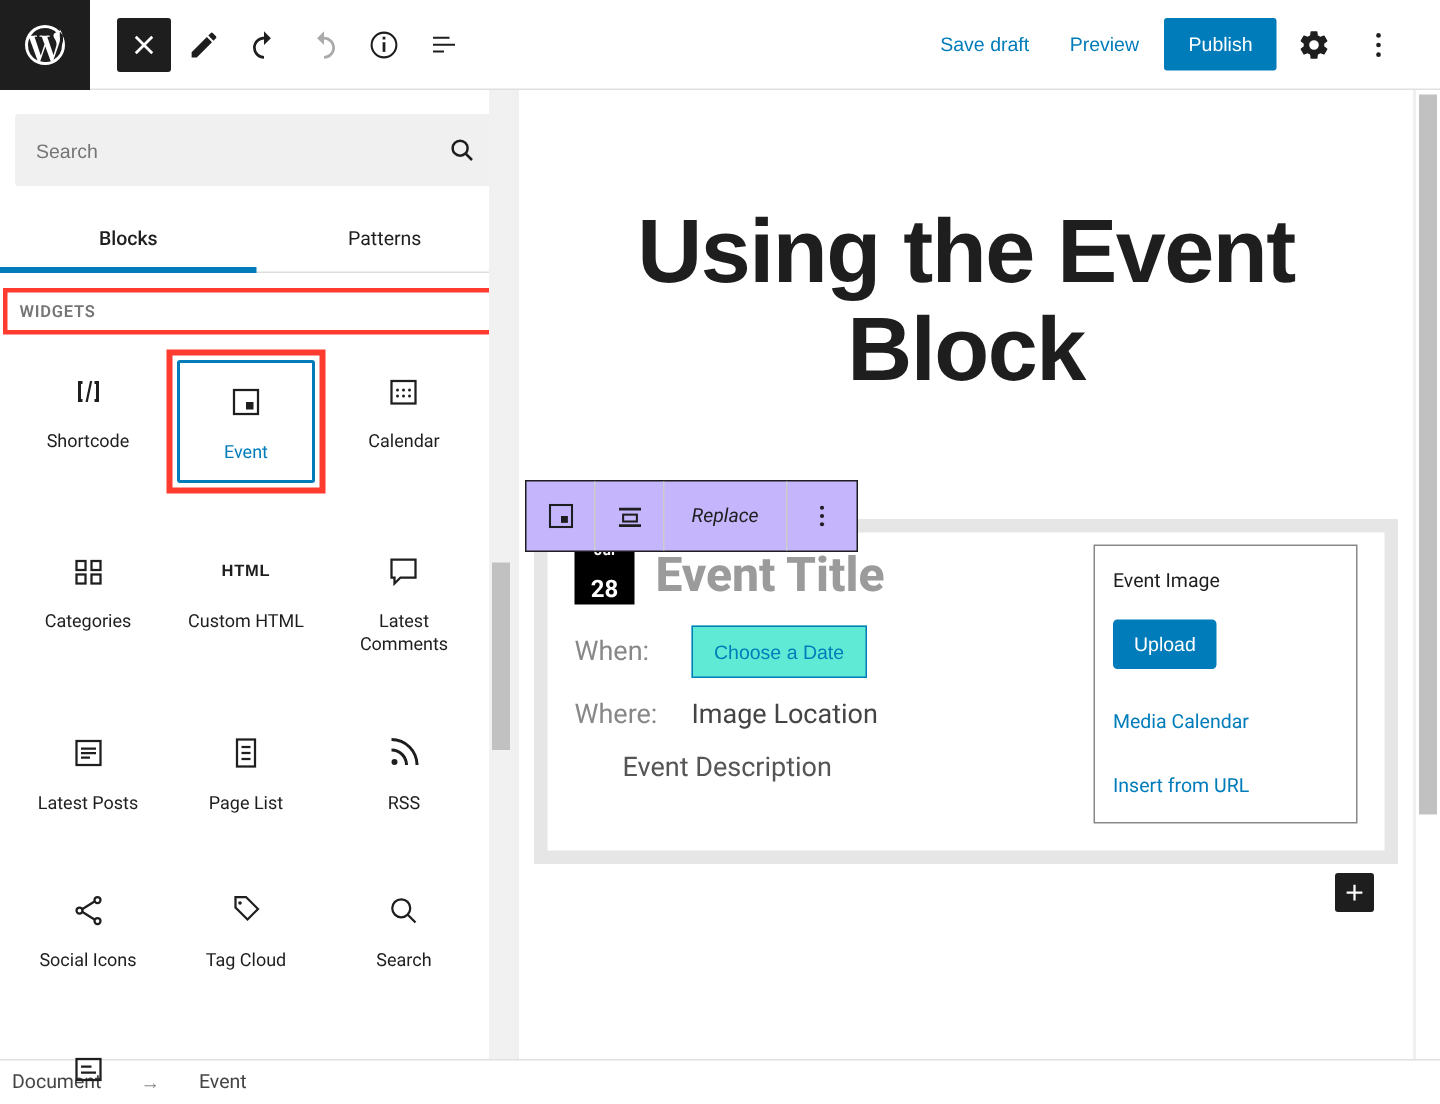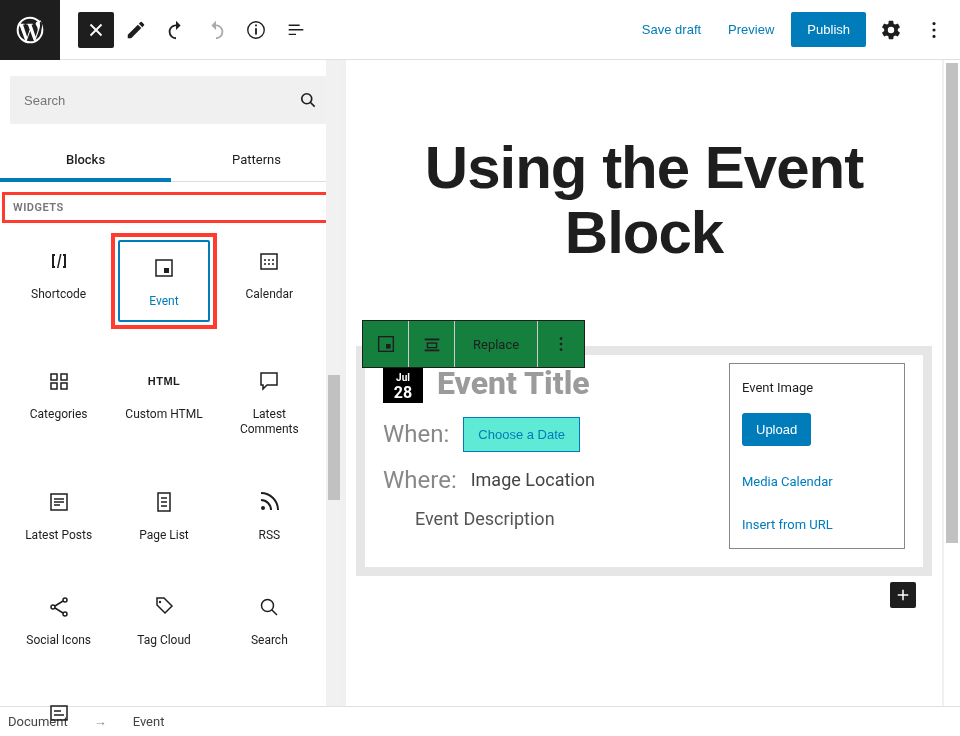--- a/index.html
+++ b/index.html
@@ -6,21 +6,21 @@
   body { font-family: -apple-system, BlinkMacSystemFont, "Segoe UI", Roboto, sans-serif; font-size: 13px; color: #1e1e1e; background: #fff; width: 960px; height: 736px; overflow: hidden; }
   .toolbar { height: 60px; display: flex; align-items: center; border-bottom: 1px solid #e0e0e0; }
   .wp-logo { width: 60px; height: 60px; background: #1e1e1e; display:flex; align-items:center; justify-content:center; }
   .wp-logo svg { width: 32px; height: 32px; fill:#fff; }
   .tb-left { display:flex; align-items:center; gap:0; padding-left:18px; }
   .tb-btn { width: 36px; height: 36px; display:flex; align-items:center; justify-content:center; background:none; border:none; cursor:pointer; margin-right:4px; border-radius:2px; }
   .tb-btn svg { width:22px; height:22px; fill:#1e1e1e; }
   .tb-btn.dark { background:#1e1e1e; }
   .tb-btn.dark svg { fill:#fff; }
   .tb-btn.disabled svg { fill:#aaa; }
-  .tb-right { margin-left:auto; display:flex; align-items:center; gap:7px; padding-right:8px; }
+  .tb-right { margin-left:auto; display:flex; align-items:center; gap:7px; padding-right:23px; }
   .tb-link { color:#007cba; background:none; border:none; cursor:pointer; font-size:13px; padding:8px 10px; }
   .publish-btn { background:#007cba; color:#fff; border:none; padding:10px 16px; font-size:13px; cursor:pointer; border-radius:2px; }
   .icon-btn { width:36px; height:36px; display:flex; align-items:center; justify-content:center; background:none; border:none; cursor:pointer; }
   .icon-btn svg { width:22px; height:22px; fill:#1e1e1e; }
   .main { display:flex; height: calc(100% - 90px); }
   .inserter { width: 342px; background:#fff; display:flex; flex-direction:column; position:relative; }
   .inserter-scrollbar { position:absolute; right:0; top:0; width:16px; height:100%; background:#f1f1f1; }
   .inserter-scrollbar .thumb { position:absolute; left:2px; right:2px; top:315px; height:125px; background:#c1c1c1; border-radius:0; }
   .search-wrap { padding:16px 10px; }
   .search-box { display:flex; align-items:center; background:#f0f0f0; border-radius:2px; padding:0 14px; height:48px; }
@@ -39,34 +39,34 @@
   .blk.selected { border-color:#007cba; }
   .blk.selected .lbl { color:#007cba; }
   .highlight-box { border:4px solid #ff3b30; padding:3px; }
   .grid-cell { position:relative; }
   .html-text { font-family: Arial, sans-serif; font-weight:bold; font-size:11px; letter-spacing:0.5px; }
   .editor { flex:1; background:#f0f0f0; padding:0; position:relative; overflow:hidden; }
   .editor-scrollbar { position:absolute; right:0; top:0; width:16px; height:100%; background:#fff; }
   .editor-scrollbar .thumb { position:absolute; left:2px; right:2px; top:3px; height:480px; background:#c1c1c1; }
   .canvas { background:#fff; margin:0 18px 0 4px; height:100%; position:relative; }
   .post-title { font-size:60px; font-weight:900; line-height:1.08; text-align:center; padding:76px 50px 0; letter-spacing:-1px; font-family: Arial, Helvetica, sans-serif; }
-  .block-toolbar { position:absolute; top:260px; left:16px; display:flex; border:1px solid #1e1e1e; background:#15803d; height:48px; }
+  .block-toolbar { position:absolute; top:260px; left:4px; display:flex; border:1px solid #1e1e1e; background:#c4b5fd; height:48px;font-style:italic; }
   .bt-seg { display:flex; align-items:center; justify-content:center; width:46px; border-right:1px solid #ccc; }
   .bt-seg svg { width:22px; height:22px; fill:#1e1e1e; }
   .bt-seg.text { width:auto; padding:0 18px; font-size:13px; }
   .bt-seg.last { border-right:none; }
   .event-block { margin:80px 10px 0; border:9px solid #e6e6e6; padding:8px 18px 18px; display:flex; gap:18px; }
   .event-left { flex:1; }
   .event-header { display:flex; align-items:center; gap:14px; margin-bottom:14px; }
-  .date-badge { width:40px; height:40px; background:#000; color:#fff; display:flex; flex-direction:column; align-items:center; justify-content:flex-end; font-weight:bold; }
+  .date-badge { width:40px; height:40px; background:#000; color:#fff; display:flex; flex-direction:column; align-items:center; justify-content:space-between; font-weight:bold; }
   .date-badge .m { font-size:10px; line-height:1; }
   .date-badge .d { font-size:16px; line-height:1.2; }
   .event-title { font-size:32px; font-weight:800; color:#9b9b9b; }
   .event-row { display:flex; align-items:center; gap:14px; margin-bottom:14px; }
-  .event-row .k { font-size:24px; color:#888; min-width:64px; }
+  .event-row .k { font-size:18px; color:#888; min-width:64px; }
   .choose-btn { border:1px solid #007cba; color:#007cba; background:#5eead4; padding:9px 14px; font-size:13px; cursor:pointer; border-radius:0; }
   .event-loc { font-size:18px; color:#444; }
   .event-desc { font-size:18px; color:#555; margin-top:8px;margin-left:32px; }
   .img-panel { width:176px; border:1px solid #888; padding:16px 12px; }
   .img-panel .ttl { font-size:13px; margin-bottom:18px; }
   .upload-btn { background:#007cba; color:#fff; border:none; padding:9px 14px; font-size:13px; cursor:pointer; border-radius:3px; }
   .img-link { display:block; color:#007cba; font-size:13px; margin-top:28px; cursor:pointer; text-decoration:none; }
   .add-block { position:absolute; right:26px; bottom:98px; width:26px; height:26px; background:#1e1e1e; border-radius:2px; display:flex; align-items:center; justify-content:center; cursor:pointer; }
   .add-block svg { fill:#fff; width:18px; height:18px; }
   .breadcrumb { height:30px; display:flex; align-items:center; padding:0 8px; font-size:13px; color:#444; border-top:1px solid #e0e0e0; gap:26px;}

